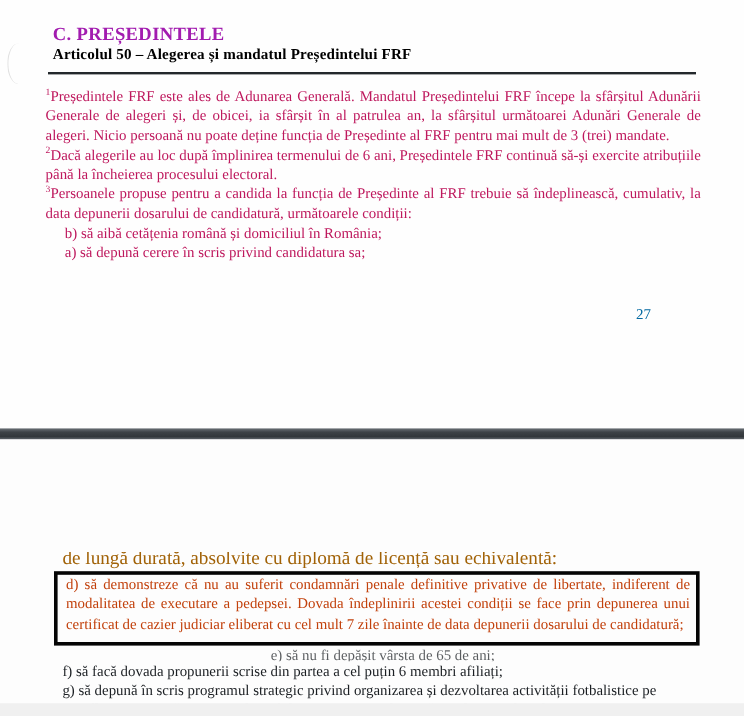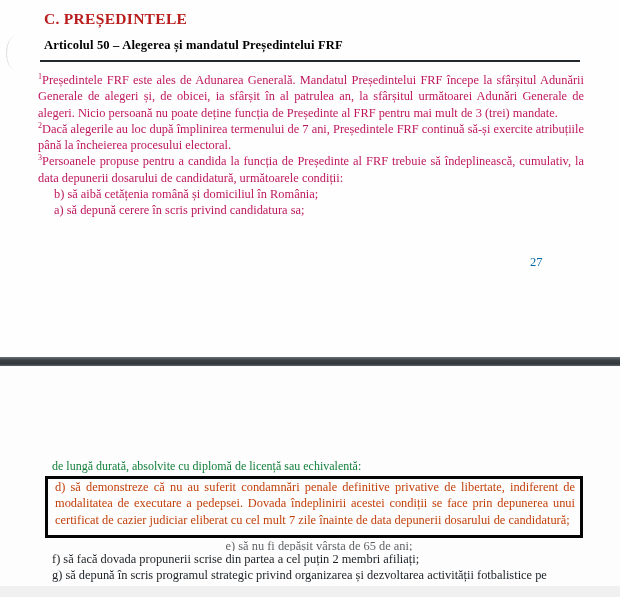--- a/index.html
+++ b/index.html
@@ -44,25 +44,25 @@
     left: 0;
     top: 586px;
     width: 620px;
     height: 11px;
     background: #f0f0f0;
   }
 
   .section-title {
     position: absolute;
     left: 44px;
-    top: 10px;
+    top: 20px;
     font-size: 15.5px;
     font-weight: bold;
     letter-spacing: 0.3px;
-    color: #b91c1c;
+    color: #a21caf;
   }
 
   .article-heading {
     position: absolute;
     left: 44px;
     top: 38px;
     font-size: 12.6px;
     font-weight: bold;
     letter-spacing: 0.15px;
     color: #000000;
@@ -120,23 +120,23 @@
     border-radius: 60% 0 0 60%;
     opacity: 0.85;
   }
 
   
   .cont-line {
     position: absolute;
     left: 52px;
     top: 458px;
     width: 534px;
-    font-size: 12px;
+    font-size: 16px;
     line-height: 16px;
-    color: #15803d;
+    color: #a16207;
   }
   .cont-line .fadetop {
     display: block;
     clip-path: inset(2px 0 0 0);
   }
 
   .highlight-box {
     position: absolute;
     left: 45px;
     top: 476px;
@@ -200,21 +200,21 @@
     <div class="section-title">C. PREȘEDINTELE</div>
 
     <div class="article-heading">Articolul 50 – Alegerea și mandatul Președintelui FRF</div>
 
     <div class="heading-rule"></div>
 
     <div class="body-block">
 
       <p><sup>1</sup><span>Președintele FRF este ales de Adunarea Generală. Mandatul Președintelui FRF începe la sfârșitul Adunării Generale de alegeri și, de obicei, ia sfârșit în al patrulea an, la sfârșitul următoarei Adunări Generale de alegeri. Nicio persoană nu poate deține funcția de Președinte al FRF pentru mai mult de 3 (trei) mandate.</span></p>
 
-      <p><sup>2</sup><span>Dacă alegerile au loc după împlinirea termenului de 7 ani, Președintele FRF continuă să-și exercite atribuțiile până la încheierea procesului electoral.</span></p>
+      <p><sup>2</sup><span>Dacă alegerile au loc după împlinirea termenului de 6 ani, Președintele FRF continuă să-și exercite atribuțiile până la încheierea procesului electoral.</span></p>
 
       <p><sup>3</sup><span>Persoanele propuse pentru a candida la funcția de Președinte al FRF trebuie să îndeplinească, cumulativ, la data depunerii dosarului de candidatură, următoarele condiții:</span></p>
 
       <p class="indent-item">b) să aibă cetățenia română și domiciliul în România;</p>
       <p class="indent-item">a) să depună cerere în scris privind candidatura sa;</p>
     </div>
 
     <div class="page-number">27</div>
   </div>
 
@@ -225,21 +225,21 @@
   </div>
 
   <div class="highlight-box">
     <div class="boxtext">d) să demonstreze că nu au suferit condamnări penale definitive privative de libertate, indiferent de modalitatea de executare a pedepsei. Dovada îndeplinirii acestei condiții se face prin depunerea unui certificat de cazier judiciar eliberat cu cel mult 7 zile înainte de data depunerii dosarului de candidatură;</div>
   </div>
 
   <div class="after-box">
     <p>
         <span class="clip-top">e) să nu fi depășit vârsta de 65 de ani;</span>
       </p>
-    <p>f) să facă dovada propunerii scrise din partea a cel puțin 2 membri afiliați;</p>
+    <p>f) să facă dovada propunerii scrise din partea a cel puțin 6 membri afiliați;</p>
     <p class="justify">g) să depună în scris programul strategic privind organizarea și dezvoltarea activității fotbalistice pe</p>
     <p>
         <span class="clip-bottom-fade">care îl preconizează respectivul candidat pentru perioada următoarelor mandate de patru ani;</span>
       </p>
   </div>
 
   <div class="bottom-band"></div>
 
 </div>
 

